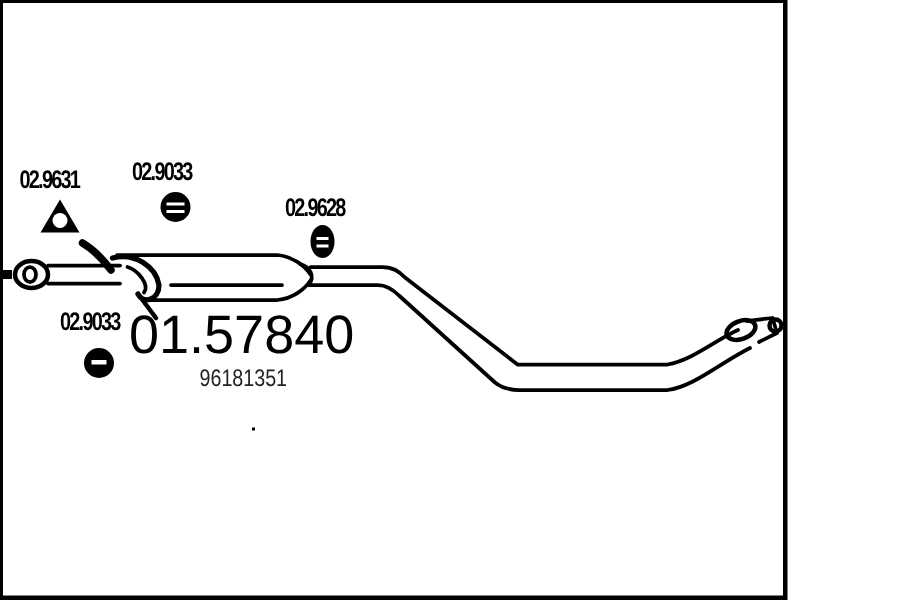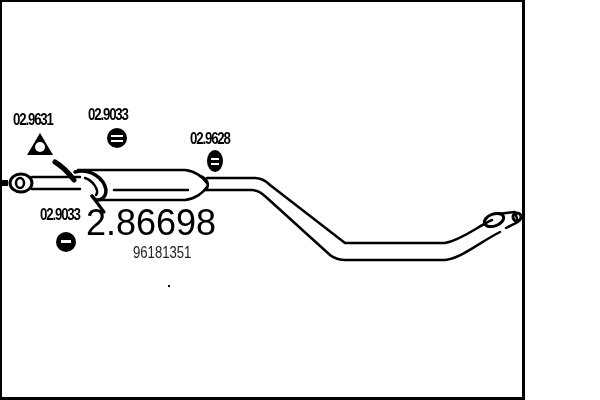--- a/index.html
+++ b/index.html
@@ -64,14 +64,14 @@
     <rect x="61" y="240" width="10" height="3" fill="#fff"></rect>
   </g>
   <rect x="168" y="285" width="2" height="2" fill="#000"></rect>
 </svg>
 
 <div class="lbl ref" style="left:13px;top:111px;">02.9631</div>
 <div class="lbl ref" style="left:88px;top:106px;">02.9033</div>
 <div class="lbl ref" style="left:190px;top:130px;">02.9628</div>
 <div class="lbl ref" style="left:40px;top:206px;">02.9033</div>
 
-<div class="lbl main-num" style="left:86px;top:205px;">2.86698</div>
+<div class="lbl main-num" style="left:86px;top:205px;">01.57840</div>
 <div class="lbl oe-num" style="left:133px;top:245px;">96181351</div>
 
 </body></html>

